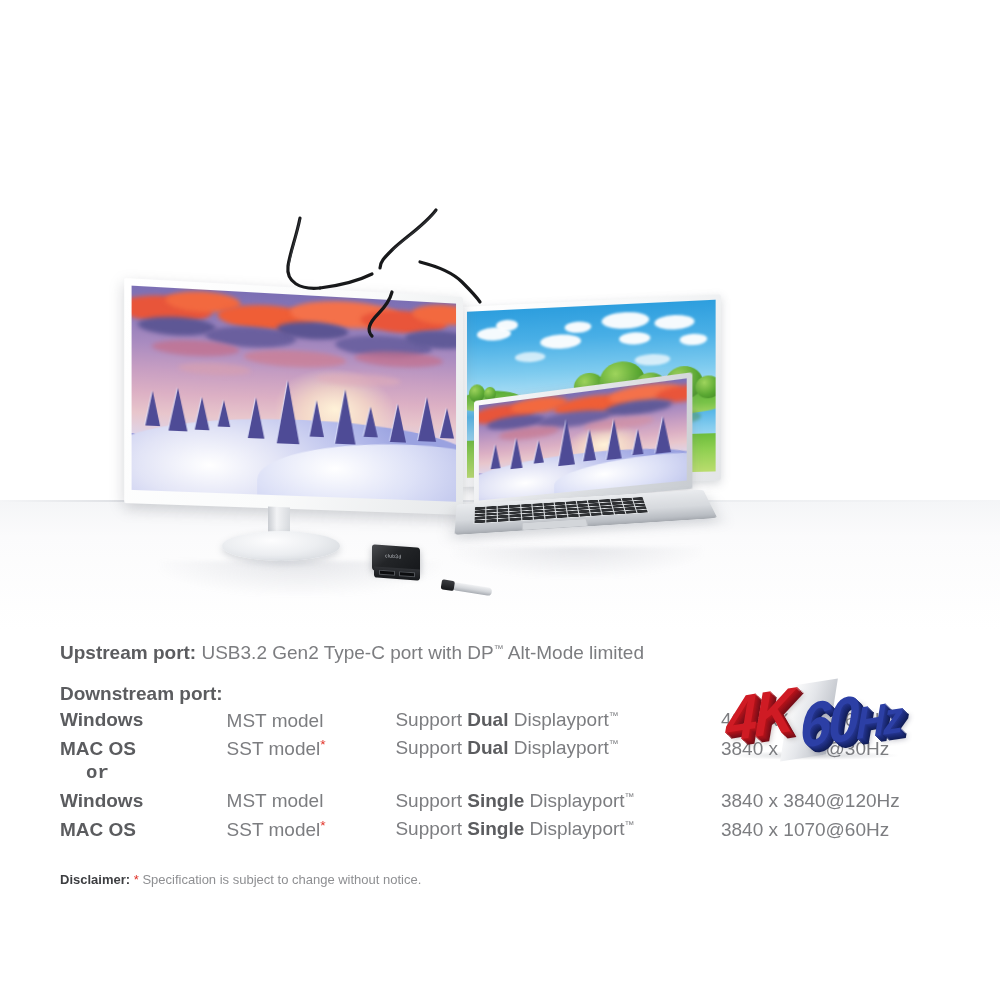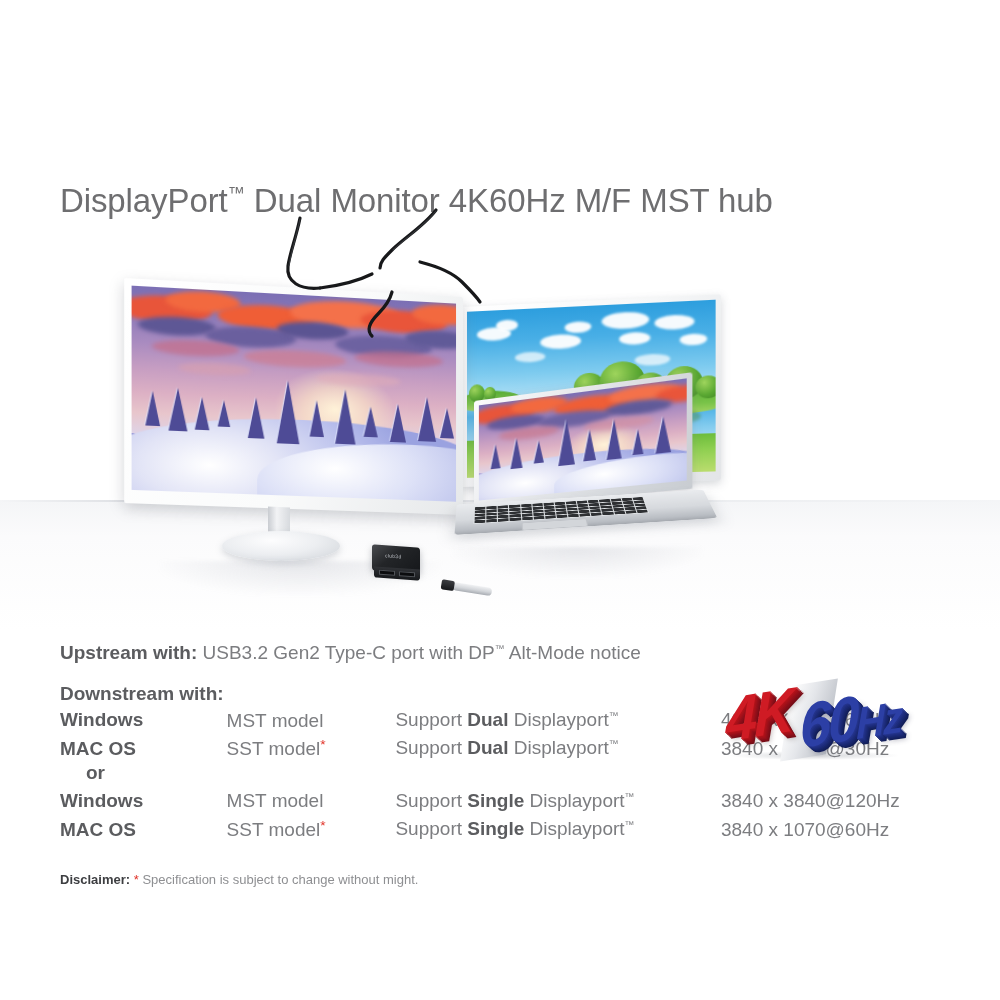--- a/index.html
+++ b/index.html
@@ -363,42 +363,39 @@
     padding: 0;
     line-height: 24px;
     vertical-align: baseline;
     white-space: nowrap;
   }
   #spec-table td.c-os    { width: 142px; }
   #spec-table td.c-model { width: 170px; }
   #spec-table td.c-supp  { width: 327px; }
   #spec-table td.c-res   { width: 240px; }
   #spec-table tr.gap td  { height: 24px; line-height: 24px; }
-  .or-cell { padding-left: 26px !important; }
+  .or-cell { padding-left: 26px !important; font-family: Liberation Mono, monospace; }
   sup.ast {
     color: #e03127;
     font-size: 0.72em;
     vertical-align: 0.42em;
     font-weight: 400;
   }
 
   
   #footnotes { position: absolute; left: 60px; top: 866px; width: 900px; }
   #note1 { font-size: 17px; line-height: 24px; color: #7c7d80; font-weight: 300; }
   #note1 .red { font-weight: 400; }
   #disclaimer { font-size: 13px; line-height: 22px; color: #8e8f92; font-weight: 300; margin-top: 3px; }
   #disclaimer .d-label { color: #3d3e41; font-weight: 700; }
 </style>
 </head>
 <body>
 
 <div id="title-block">
-  <div class="title-line">
-    <span>DisplayPort</span><span class="tm">™</span><span> Dual Monitor 4K60Hz M/F MST hub</span>
-  </div>
 </div>
 
 <div id="hero">
 
   <div id="desk"></div>
   <div id="desk-edge"></div>
 
   <div id="monitor2">
     <div class="bezel">
       <div class="screen">
@@ -617,24 +614,24 @@
 </div>
 <div id="hub-ports">
   <b style="left:5px;"></b>
   <b style="left:25px;"></b>
 </div>
 <div id="connector"></div>
 
 <div id="spec">
 
   <div id="upstream">
-    <span class="grey-bold">Upstream with:</span><span class="grey-light">&nbsp;</span><span class="grey-light">USB3.2 Gen2 Type-C port with DP</span><span class="grey-light tm">™</span><span class="grey-light"> Alt-Mode notice</span>
+    <span class="grey-bold">Upstream port:</span><span class="grey-light">&nbsp;</span><span class="grey-light">USB3.2 Gen2 Type-C port with DP</span><span class="grey-light tm">™</span><span class="grey-light"> Alt-Mode limited</span>
   </div>
 
-  <div id="downstream-head" class="grey-bold">Downstream with:</div>
+  <div id="downstream-head" class="grey-bold">Downstream port:</div>
 
   <table id="spec-table">
     <tbody>
       <tr>
         <td class="c-os grey-bold">Windows</td>
         <td class="c-model grey-light"><span>MST model</span><sup class="ast"></sup></td>
         <td class="c-supp"><span class="grey-light">Support </span><span class="grey-bold">Dual</span><span class="grey-light"> Displayport</span><span class="grey-light tm">™</span></td>
         <td class="c-res grey-light">4096 x 2160@60Hz</td>
       </tr>
       <tr>
@@ -661,15 +658,15 @@
         <td class="c-supp"><span class="grey-light">Support </span><span class="grey-bold">Single</span><span class="grey-light"> Displayport</span><span class="grey-light tm">™</span></td>
         <td class="c-res grey-light">3840 x 1070@60Hz</td>
       </tr>
     </tbody>
   </table>
 </div>
 
 <div id="footnotes">
   <div id="disclaimer">
     <span class="d-label">Disclaimer:</span>
-    <span class="red">*</span><span> Specification is subject to change without might.</span>
+    <span class="red">*</span><span> Specification is subject to change without notice.</span>
   </div>
 </div>
 
 </body></html>

